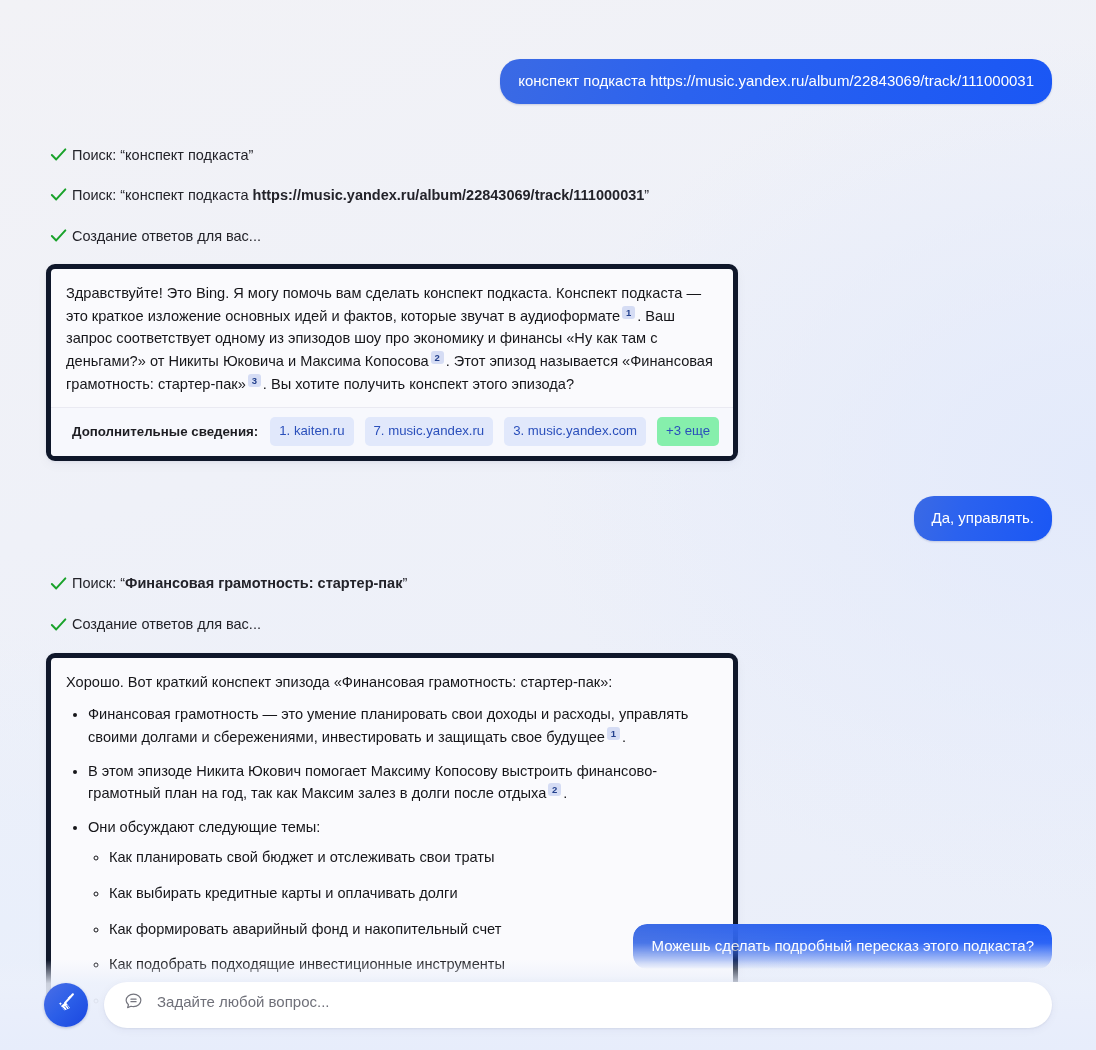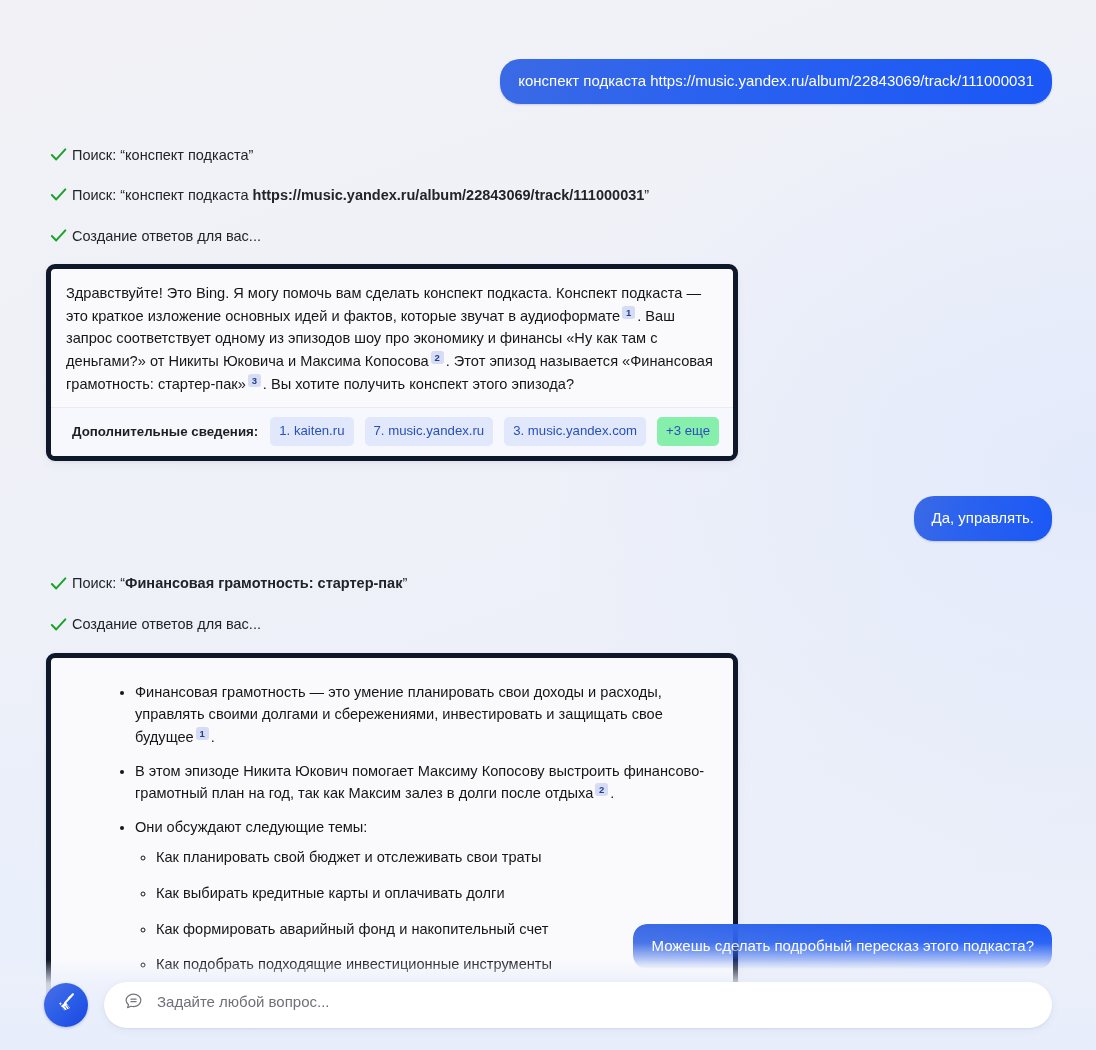--- a/index.html
+++ b/index.html
@@ -68,21 +68,21 @@
   }
   .answer-body {
     padding: 13px 16px 12px 15px;
     font-size: 14.6px;
     line-height: 1.55;
     color: #16161a;
   }
   .answer-body p { margin: 0; }
 
   ul.lvl1 { margin: 10px 0 0 0; padding-left: 22px; list-style: disc; }
-  ul.lvl1 > li { margin-bottom: 11px; margin-left: 47px; }
+  ul.lvl1 > li { margin-bottom: 11px; }
   ul.lvl1 > li:last-child { margin-bottom: 0; }
   ul.lvl2 { margin: 8px 0 0 0; padding-left: 21px; list-style: circle; }
   ul.lvl2 > li { margin-bottom: 13px; }
   ul.lvl2 > li:last-child { margin-bottom: 2px; }
   li::marker { color: #16161a; }
 
   .cite {
     display: inline-block;
     background: #d5dcf4;
     color: #23408d;
@@ -279,20 +279,21 @@
       <span>
         <svg class="check-icon" viewBox="0 0 20 20" fill="none" xmlns="http://www.w3.org/2000/svg">
           <path d="M3 10.6 L7.6 15.2 L17.2 4.6" stroke="#19a22a" stroke-width="2.1" stroke-linecap="round" stroke-linejoin="round"></path>
         </svg>
       </span>
       <span class="status-text">Создание ответов для вас...</span>
     </div>
 
     <div class="answer-card" style="margin-top:19px;">
       <div class="answer-body">
+        <p>Хорошо. Вот краткий конспект эпизода «Финансовая грамотность: стартер-пак»:</p>
 
         <ul class="lvl1">
           <li><span>Финансовая грамотность — это умение планировать свои доходы и расходы, управлять своими долгами и сбережениями, инвестировать и защищать свое будущее</span><span class="cite">1</span><span>.</span></li>
 
           <li><span>В этом эпизоде Никита Юкович помогает Максиму Копосову выстроить финансово-грамотный план на год, так как Максим залез в долги после отдыха</span><span class="cite">2</span><span>.</span></li>
 
           <li>
             <span>Они обсуждают следующие темы:</span>
             <ul class="lvl2">
               <li>Как планировать свой бюджет и отслеживать свои траты</li>

